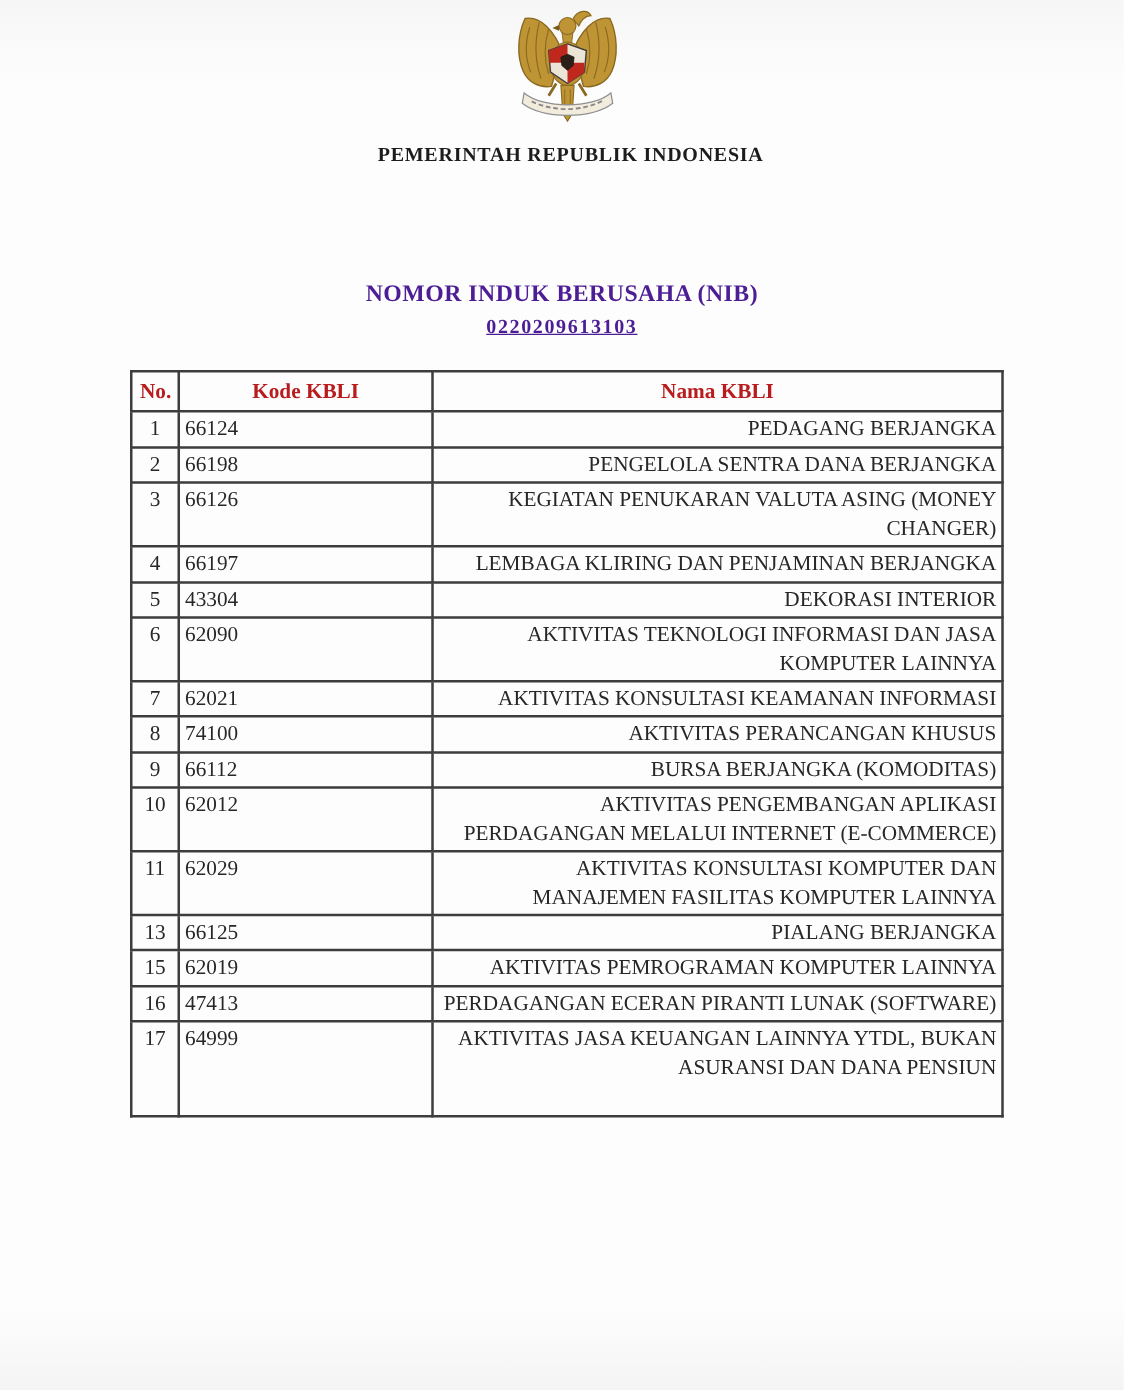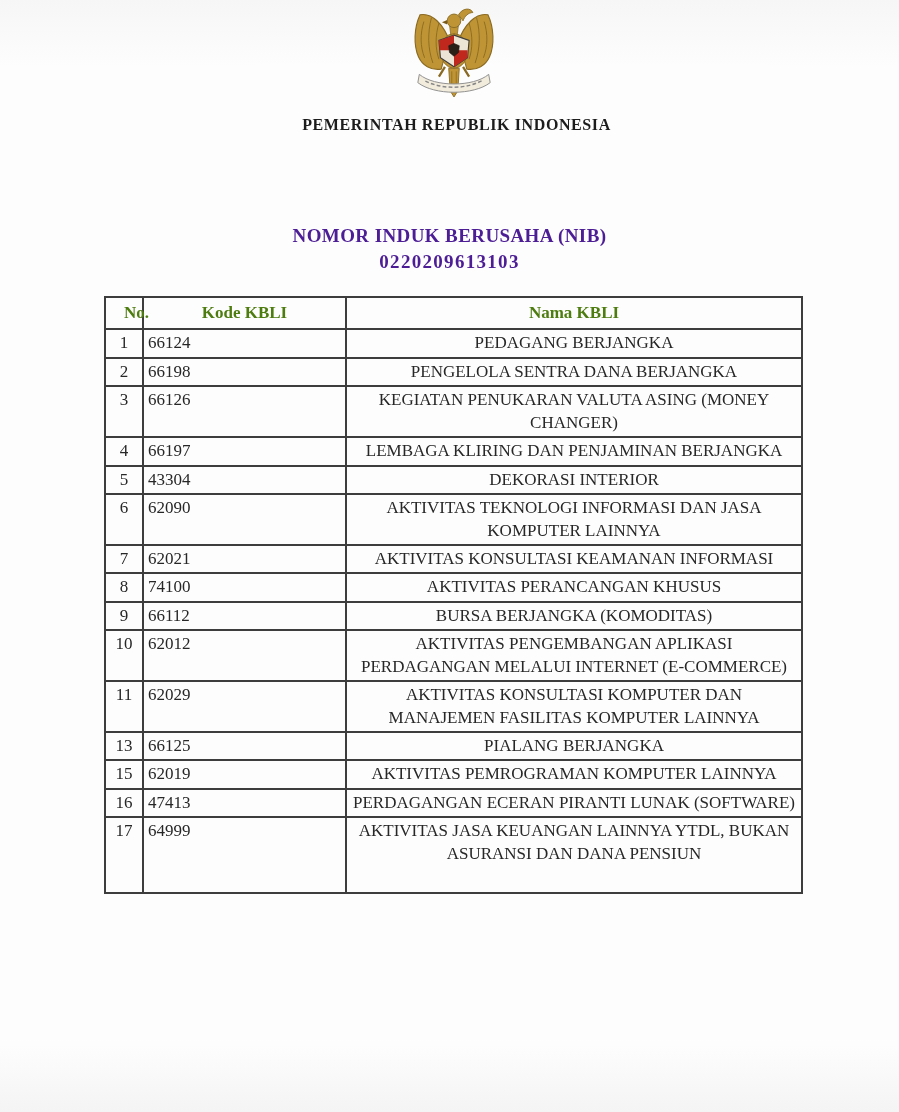--- a/index.html
+++ b/index.html
@@ -13,34 +13,34 @@
   .gov-title{
     position:absolute;top:116px;left:0;width:899px;margin:0;
     text-align:center;text-indent:14px;
     font-size:16px;font-weight:bold;letter-spacing:0.6px;color:#1c1c1c;
   }
   .doc-heading{
     position:absolute;top:223px;left:0;width:899px;
     text-align:center;font-weight:bold;color:#4c1d95;
   }
   .doc-title{font-size:19px;letter-spacing:0.4px;line-height:26px;}
-  .nib-number{font-size:19px;letter-spacing:1.3px;line-height:26px;}
+  .nib-number{font-size:16px;letter-spacing:1.3px;line-height:26px;text-decoration:underline;}
   table.kbli{
     position:absolute;top:296px;left:104px;width:697px;
     border-collapse:collapse;table-layout:fixed;
   }
   .kbli th,.kbli td{
     border:2px solid #3d3d3d;
     font-size:17px;line-height:1.32;
     padding:2px 4px;vertical-align:top;color:#272727;
   }
-  .kbli th{font-weight:bold;text-align:center;padding:4px 18px;color:#4d7c0f;}
+  .kbli th{font-weight:bold;text-align:center;padding:4px 6px;color:#b91c1c;}
   .c-no{text-align:center;}
   .c-kode{text-align:left;margin-top:44px;}
-  .c-nama{text-align:center;}
+  .c-nama{text-align:right;}
   .kbli tbody tr:last-child td{height:70px;}
 </style>
 </head>
 <body>
 
 <div class="page">
 
   <div class="emblem">
     <svg viewBox="0 0 120 130" width="92" height="98" xmlns="http://www.w3.org/2000/svg">
 

